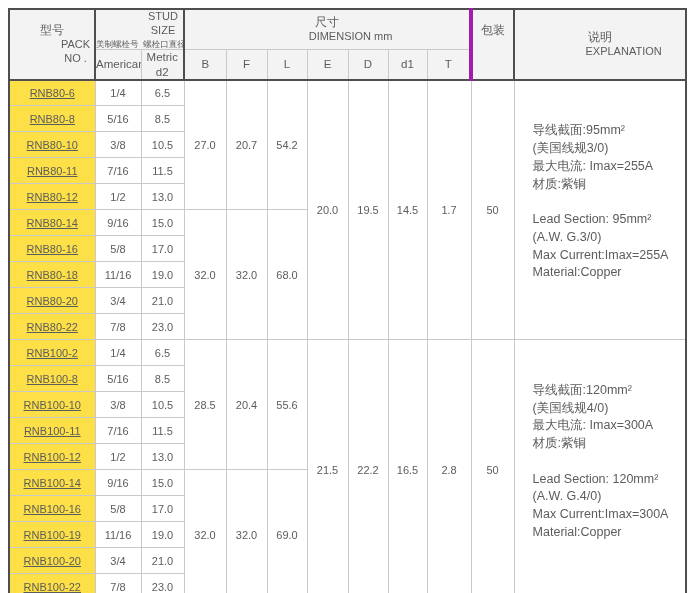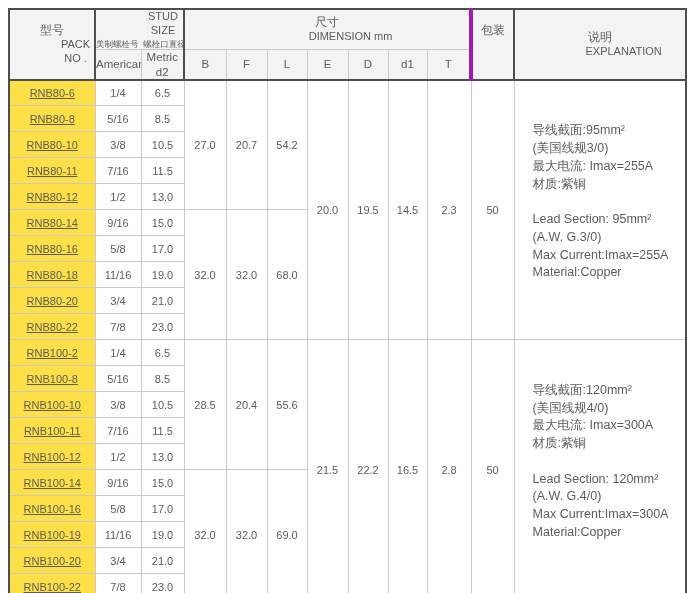--- a/index.html
+++ b/index.html
@@ -110,21 +110,21 @@
         <tr>
           <td class="item-cell">RNB80-6</td>
           <td>1/4</td>
           <td>6.5</td>
           <td rowspan="5">27.0</td>
           <td rowspan="5">20.7</td>
           <td rowspan="5">54.2</td>
           <td rowspan="10">20.0</td>
           <td rowspan="10">19.5</td>
           <td rowspan="10">14.5</td>
-          <td rowspan="10">2.3</td>
+          <td rowspan="10">1.7</td>
           <td rowspan="10">50</td>
           <td class="expl-cell" rowspan="10">导线截面:95mm²
 (美国线规3/0)
 最大电流: Imax=255A
 材质:紫铜
 
 Lead Section: 95mm²
 (A.W. G.3/0)
 Max Current:Imax=255A
 Material:Copper</td>

